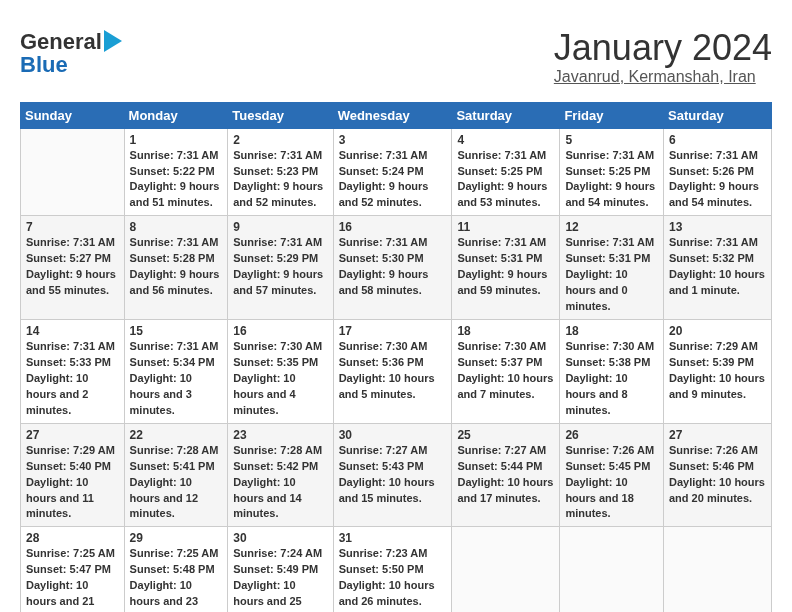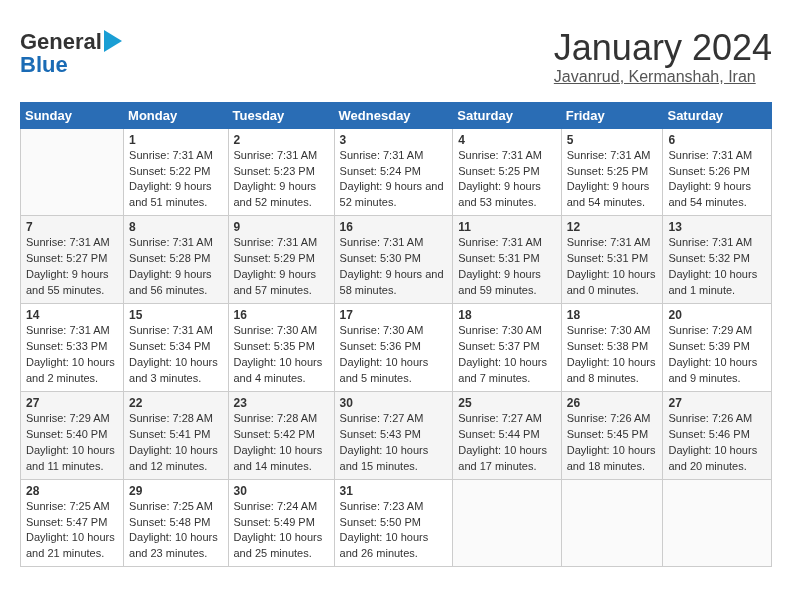--- a/index.html
+++ b/index.html
@@ -71,20 +71,21 @@
       background: #f5f5f5;
     }
     .day-num {
       font-weight: bold;
       font-size: 12px;
       display: block;
       margin-bottom: 1px;
     }
     .cell-text {
       line-height: 1.45;
+      font-weight: bold;
     }
     .empty-cell {
       background: #fafafa;
     }
   </style>
 </head>
 <body>
 
 <div class="container">
   <div class="header">

